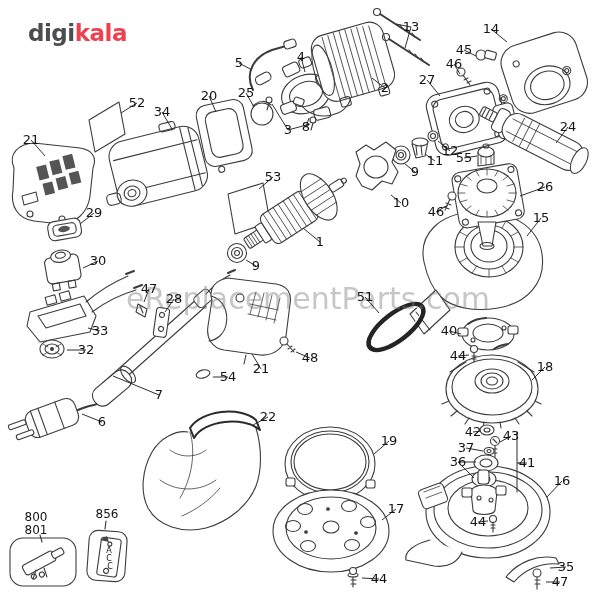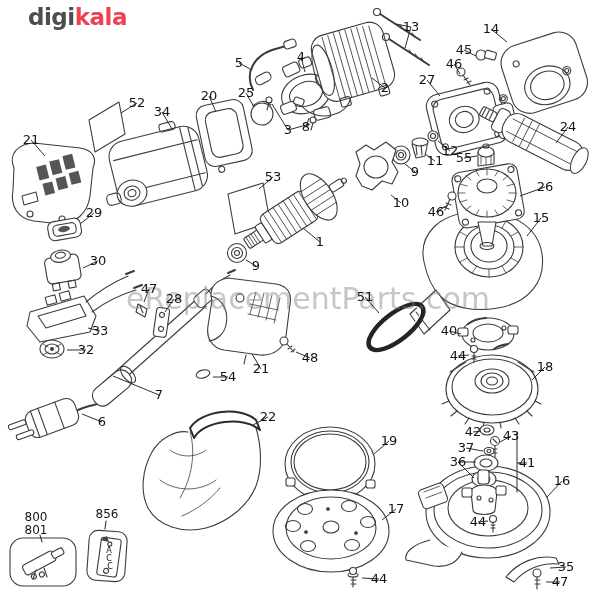--- a/index.html
+++ b/index.html
@@ -1,18 +1,18 @@
 <!DOCTYPE html>
 <html><head>
 <meta charset="utf-8">
 <style>
   html,body{margin:0;padding:0;background:#fff;}
   #stage{position:relative;width:600px;height:600px;background:#fff;overflow:hidden;
          font-family:"DejaVu Sans",sans-serif;}
-  #logo{position:absolute;left:28px;top:4px;font-size:23px;font-weight:bold;
+  #logo{position:absolute;left:28px;top:20px;font-size:23px;font-weight:bold;
         letter-spacing:-0.5px;z-index:5;}
   #diagram-svg{position:absolute;left:0;top:0;}
   #art{stroke:#3c3c3c;stroke-width:1.1;fill:none;stroke-linecap:round;stroke-linejoin:round;}
   .thick{stroke-width:2;}
   .hair{stroke-width:0.8;}
   #watermark{font-size:30px;opacity:0.42;letter-spacing:0;}
   #leader-lines line{stroke:#2f2f2f;stroke-width:1;}
   #part-labels text{font:13px "DejaVu Sans",sans-serif;fill:#141414;text-anchor:middle;}
   #kit-labels text{font:12px "DejaVu Sans",sans-serif;fill:#141414;text-anchor:middle;}
   #kit-labels text.tiny{font-size:8px;}

